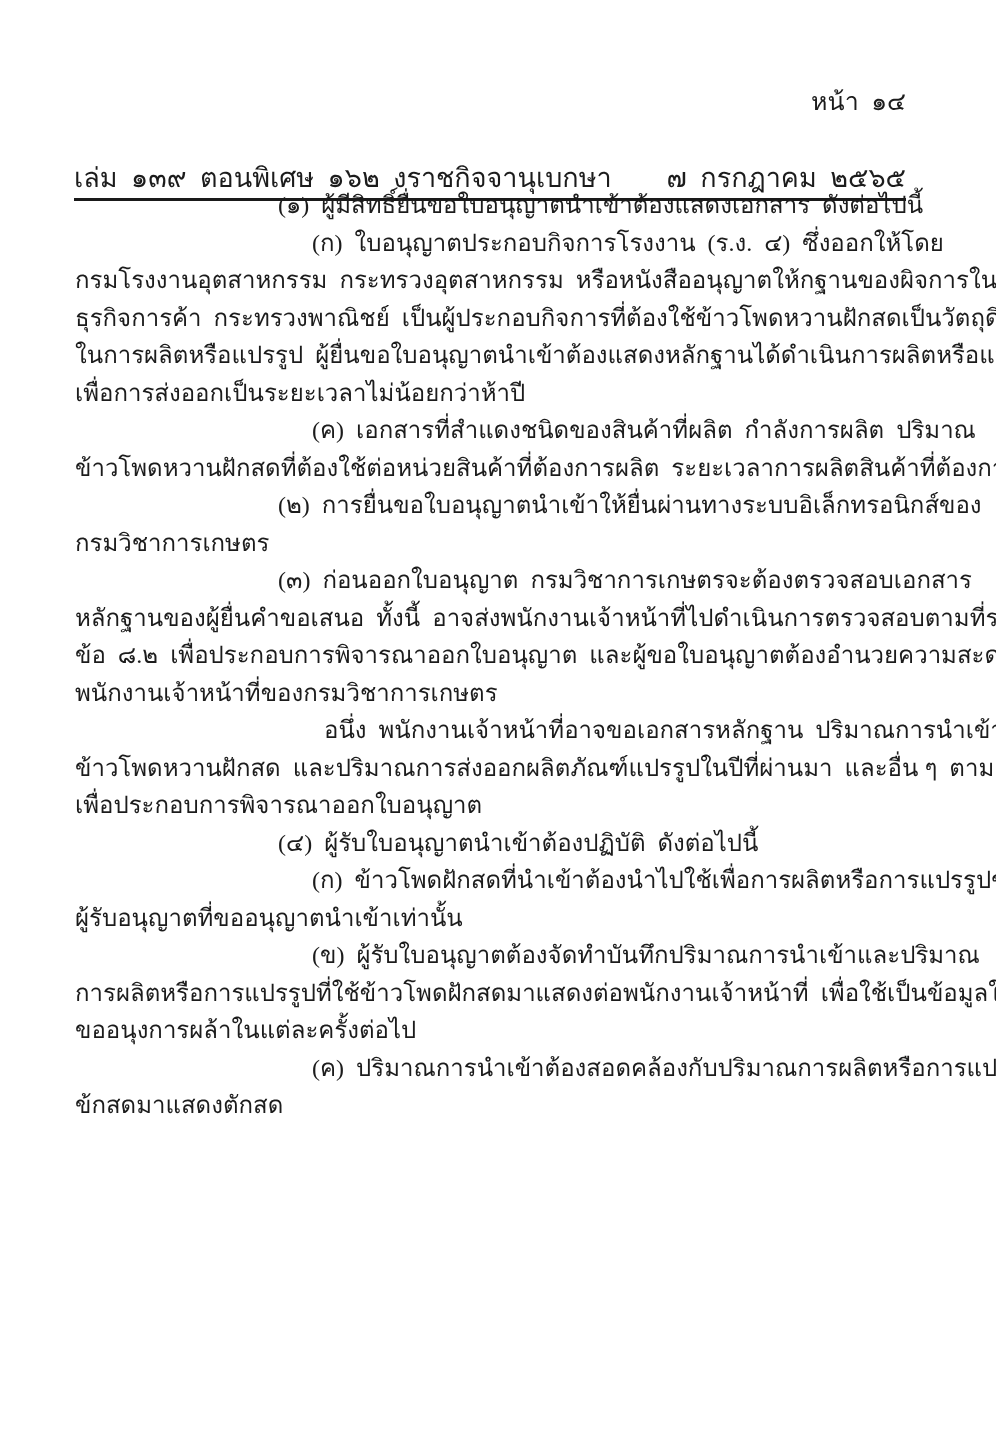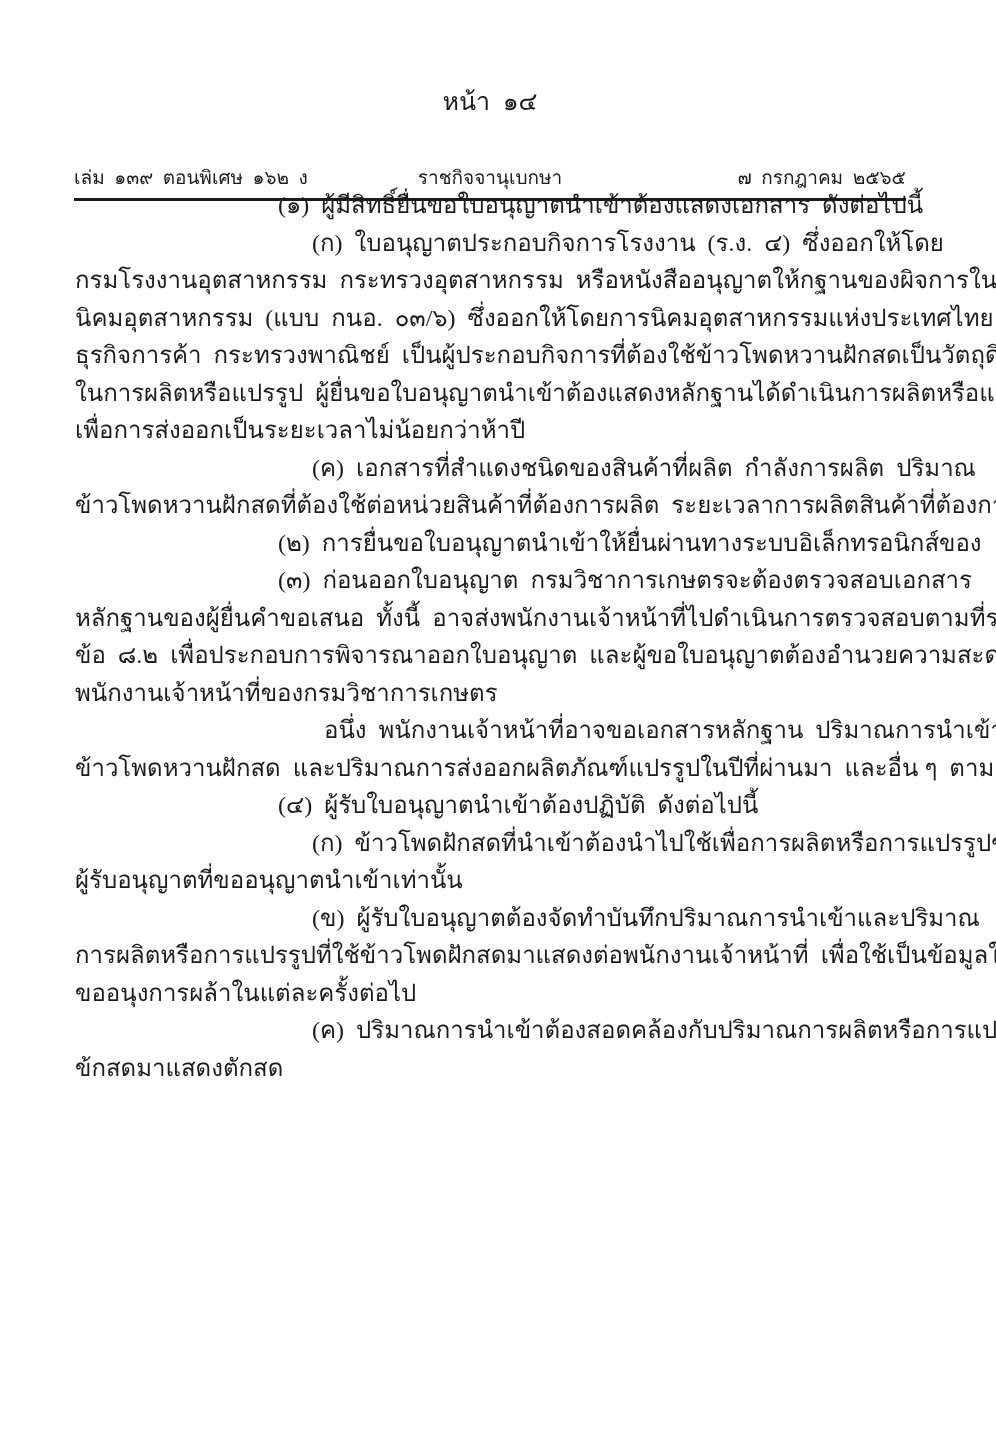--- a/index.html
+++ b/index.html
@@ -17,30 +17,30 @@
     font-family: "Liberation Serif", "DejaVu Serif", serif;
     color: #1c1c1c;
   }
   .header {
     position: absolute;
     top: 86px;
     left: 74px;
     width: 832px;
   }
   .page-num {
-    text-align: center;
+    text-align: right;
     font-size: 25px;
     line-height: 32px;
     white-space: pre;
   }
   .header-row {
     display: grid;
     grid-template-columns: 1fr auto 1fr;
     align-items: baseline;
-    font-size: 19px;
+    font-size: 27px;
     line-height: 34px;
     margin-top: 2px;
   }
   .header-row .vol   { justify-self: start; white-space: pre; }
   .header-row .title { justify-self: center; white-space: pre; }
   .header-row .date  { justify-self: end; white-space: pre; margin-top: 41px; }
   .rule {
     margin-top: 3px;
     border: none;
     border-top: 3px solid #1a1a1a;
@@ -78,43 +78,44 @@
     <div class="rule"></div>
   </div>
 
   <div class="doc-body">
       <div class="paragraph">
         <div class="line indent-1">(๑)  ผู้มีสิทธิ์ยื่นขอใบอนุญาตนำเข้าต้องแสดงเอกสาร  ดังต่อไปนี้</div>
       </div>
       <div class="paragraph">
         <div class="line indent-2">(ก)  ใบอนุญาตประกอบกิจการโรงงาน  (ร.ง.  ๔)  ซึ่งออกให้โดย</div>
         <div class="line">กรมโรงงานอุตสาหกรรม  กระทรวงอุตสาหกรรม  หรือหนังสืออนุญาตให้กฐานของผิจการใน</div>
-        <div class="line">นิคมอุตสาหกรรม  (แบบ  กนอ.  ๐๓/๖)  ซึ่งออกให้โดยการนิคมอุตสาหกรรมแห่งประเทศไทย</div>
       </div>
       <div class="paragraph">
         <div class="line">ธุรกิจการค้า  กระทรวงพาณิชย์  เป็นผู้ประกอบกิจการที่ต้องใช้ข้าวโพดหวานฝักสดเป็นวัตถุดิบ</div>
         <div class="line">ในการผลิตหรือแปรรูป  ผู้ยื่นขอใบอนุญาตนำเข้าต้องแสดงหลักฐานได้ดำเนินการผลิตหรือแปรรูป</div>
         <div class="line">เพื่อการส่งออกเป็นระยะเวลาไม่น้อยกว่าห้าปี</div>
       </div>
       <div class="paragraph">
         <div class="line indent-2">(ค)  เอกสารที่สำแดงชนิดของสินค้าที่ผลิต  กำลังการผลิต  ปริมาณ</div>
         <div class="line">ข้าวโพดหวานฝักสดที่ต้องใช้ต่อหน่วยสินค้าที่ต้องการผลิต  ระยะเวลาการผลิตสินค้าที่ต้องการแปรรูป</div>
       </div>
       <div class="paragraph">
         <div class="line indent-1">(๒)  การยื่นขอใบอนุญาตนำเข้าให้ยื่นผ่านทางระบบอิเล็กทรอนิกส์ของ</div>
+        <div class="line">กรมวิชาการเกษตร</div>
       </div>
       <div class="paragraph">
         <div class="line indent-1">(๓)  ก่อนออกใบอนุญาต  กรมวิชาการเกษตรจะต้องตรวจสอบเอกสาร</div>
         <div class="line">หลักฐานของผู้ยื่นคำขอเสนอ  ทั้งนี้  อาจส่งพนักงานเจ้าหน้าที่ไปดำเนินการตรวจสอบตามที่ระบุใน</div>
         <div class="line">ข้อ  ๘.๒  เพื่อประกอบการพิจารณาออกใบอนุญาต  และผู้ขอใบอนุญาตต้องอำนวยความสะดวกแก่</div>
         <div class="line">พนักงานเจ้าหน้าที่ของกรมวิชาการเกษตร</div>
       </div>
       <div class="paragraph">
         <div class="line indent-3">อนึ่ง  พนักงานเจ้าหน้าที่อาจขอเอกสารหลักฐาน  ปริมาณการนำเข้า</div>
         <div class="line">ข้าวโพดหวานฝักสด  และปริมาณการส่งออกผลิตภัณฑ์แปรรูปในปีที่ผ่านมา  และอื่น ๆ  ตามความจำเป็น</div>
+        <div class="line">เพื่อประกอบการพิจารณาออกใบอนุญาต</div>
       </div>
       <div class="paragraph">
         <div class="line indent-1">(๔)  ผู้รับใบอนุญาตนำเข้าต้องปฏิบัติ  ดังต่อไปนี้</div>
       </div>
       <div class="paragraph">
         <div class="line indent-2">(ก)  ข้าวโพดฝักสดที่นำเข้าต้องนำไปใช้เพื่อการผลิตหรือการแปรรูปของ</div>
         <div class="line">ผู้รับอนุญาตที่ขออนุญาตนำเข้าเท่านั้น</div>
       </div>
       <div class="paragraph">
         <div class="line indent-2">(ข)  ผู้รับใบอนุญาตต้องจัดทำบันทึกปริมาณการนำเข้าและปริมาณ</div>

